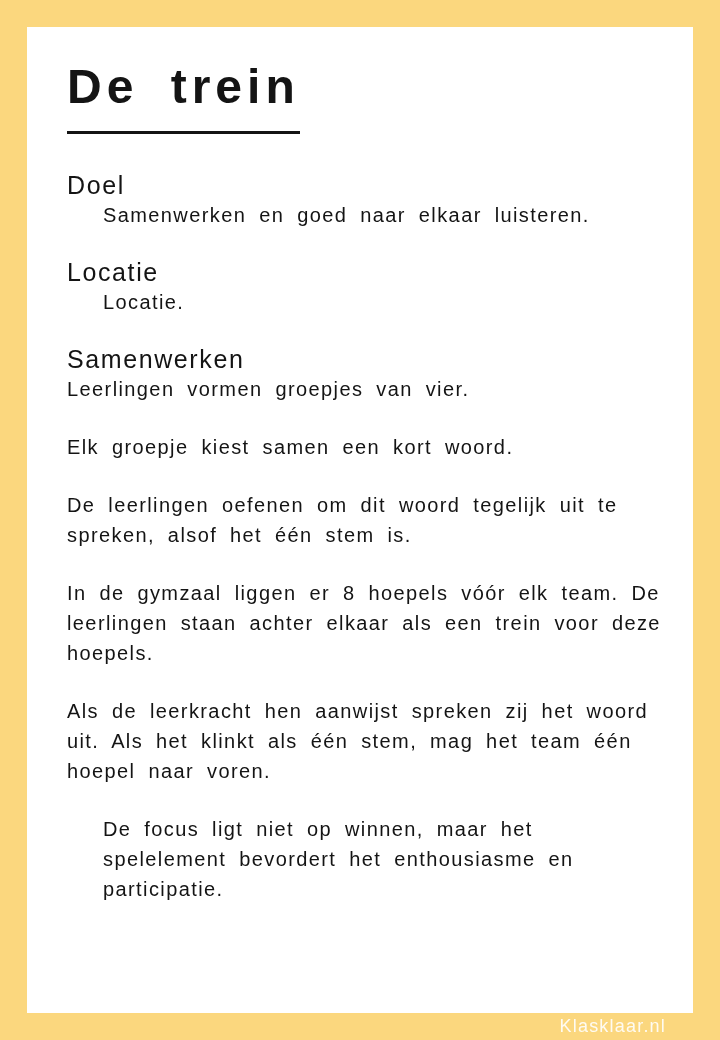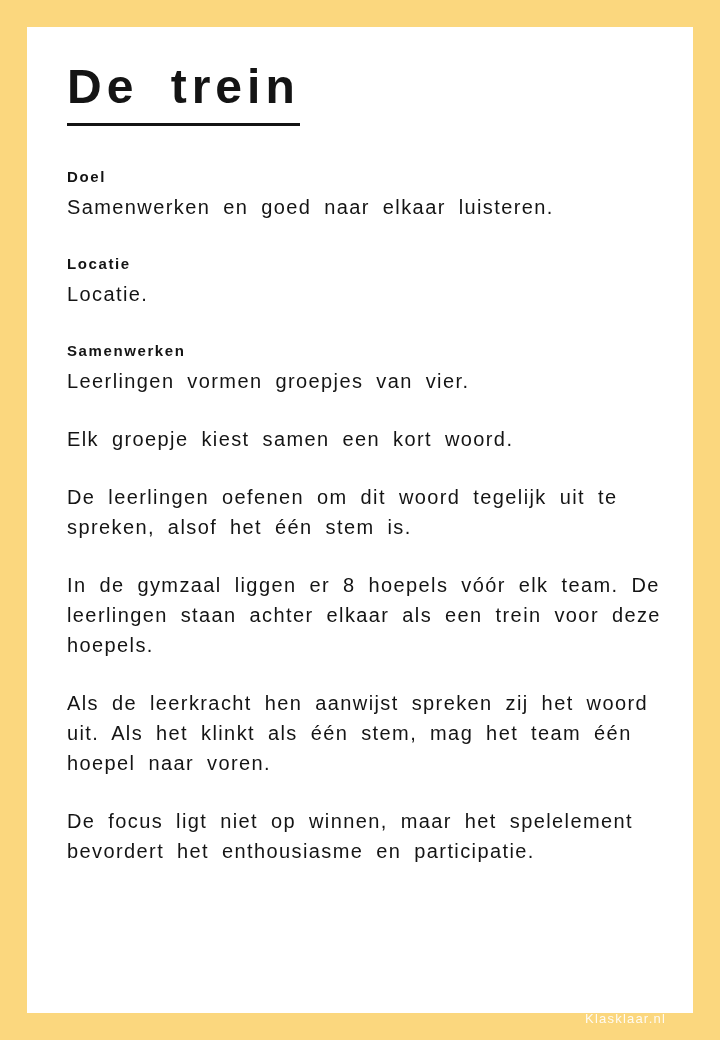--- a/index.html
+++ b/index.html
@@ -25,46 +25,46 @@
     box-sizing: border-box;
   }
   h1.title {
     display: inline-block;
     margin: 0 0 36px 0;
     font-size: 48px;
     font-weight: 600;
     letter-spacing: 5px;
     word-spacing: 14px;
     line-height: 1.0;
-    padding-bottom: 12px;
+    padding-bottom: 20px;
     border-bottom: 3px solid var(--text-color);
   }
   .section { margin: 0 0 27px 0; }
   .section h2 {
     margin: 0;
-    font-size: 15px;
-    font-weight: bold;
+    font-size: 25px;
+    font-weight: normal;
     letter-spacing: 1.6px;
     line-height: 30px;
   }
   .section p {
     margin: 0 0 28px 0;
     font-size: 20px;
     font-weight: normal;
     letter-spacing: 1.4px;
     word-spacing: 6px;
     line-height: 30px;
     max-width: 608px;
   }
-  .section p:last-child { margin-bottom: 0; }
+  .section p:last-child { margin-bottom: 0; margin-left: 36px; }
   .watermark {
     position: absolute;
     right: 54px;
-    bottom: 14px;
-    font-size: 13px;
+    bottom: 3px;
+    font-size: 18px;
     letter-spacing: 1.2px;
     color: var(--watermark-color);
     opacity: 0.9;
   }
 </style>
 </head>
 <body>
 
 <div class="sheet">
 

